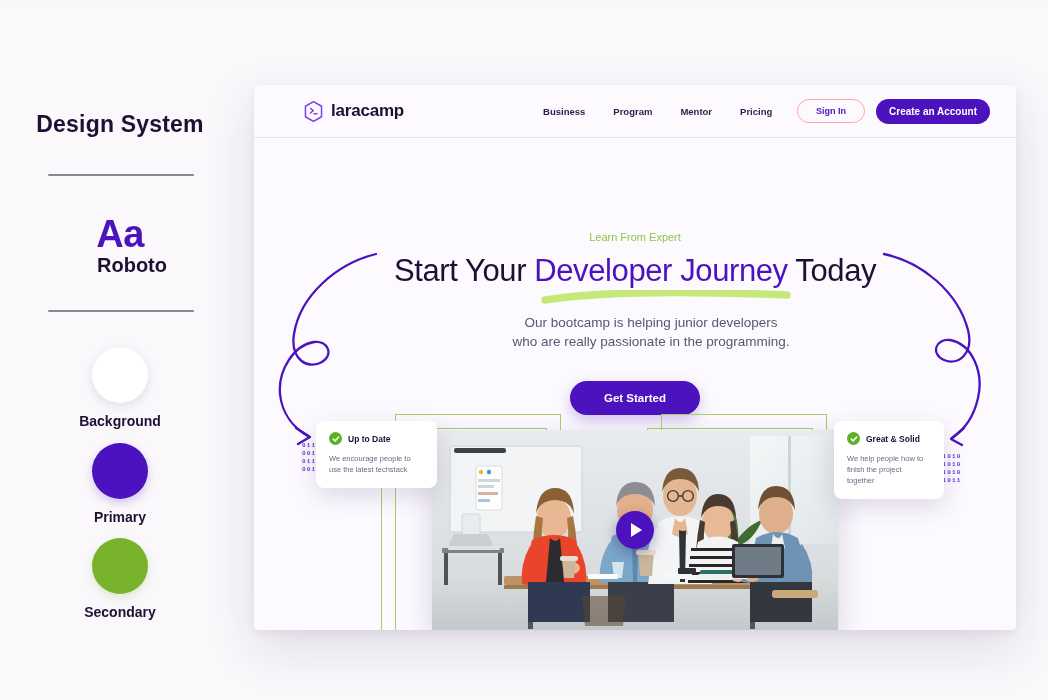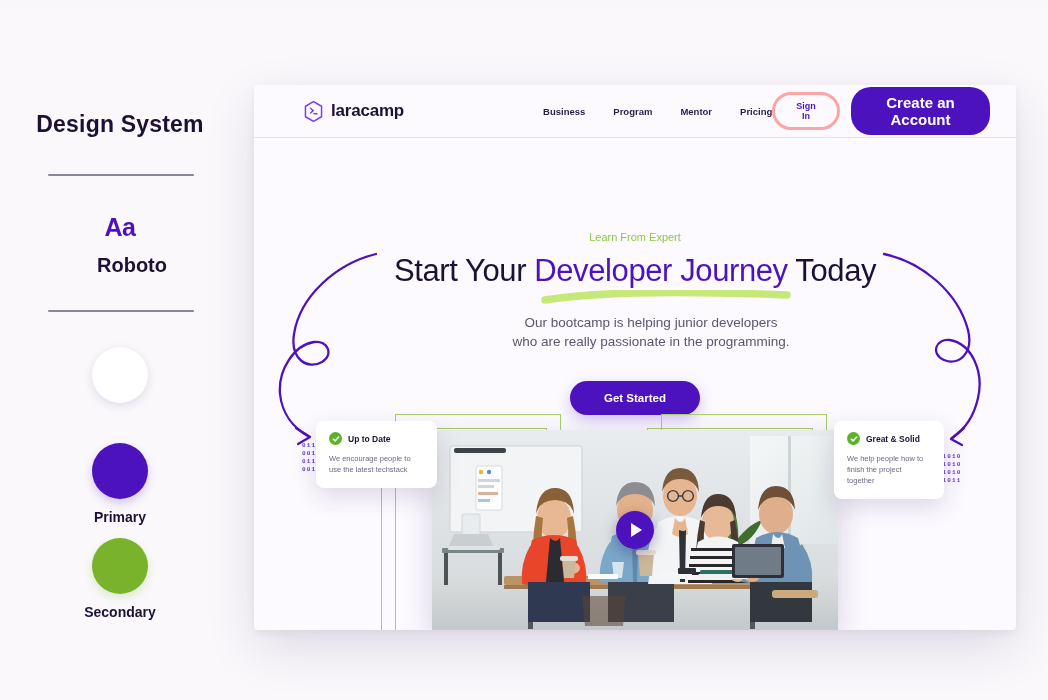--- a/index.html
+++ b/index.html
@@ -19,21 +19,21 @@
     position: absolute; left: 0; top: 104px; width: 240px;
     text-align: center; font-size: 23px; font-weight: bold;
     color: #1d1035; letter-spacing: .2px;
   }
   .ds-rule { position: absolute; left: 48px; width: 146px; height: 2px; background: #8a8795; border-radius: 1px; }
   .ds-rule.r1 { top: 167px; }
   .ds-rule.r2 { top: 303px; }
 
   .ds-aa {
     position: absolute; left: 0; top: 206px; width: 240px; text-align: center;
-    font-size: 25px; font-weight: bold; color: #4c12bd; letter-spacing: -.5px;
+    font-size: 38px; font-weight: bold; color: #4c12bd; letter-spacing: -.5px;
   }
   .ds-font-name {
     position: absolute; left: 0; top: 247px; width: 240px; text-align: center;
     font-size: 20px; font-weight: bold; color: #1d1035; padding-left: 24px;
   }
 
   .swatch-group { position: absolute; left: 0; width: 240px; text-align: center; }
   .swatch {
     width: 56px; height: 56px; border-radius: 50%;
     margin: 0 auto 10px auto; display: block;
@@ -63,26 +63,26 @@
   .brand { display: flex; align-items: center; gap: 7px; margin-left: 49px; }
   .brand-mark { width: 21px; height: 23px; display: block; }
   .brand-name { font-size: 17px; font-weight: bold; color: #1d1035; letter-spacing: -.2px; }
 
   .nav-links { display: flex; gap: 28px; margin-left: 139px; }
   .nav-link { font-size: 9.5px; font-weight: bold; color: #2b1d4a; white-space: nowrap; cursor: pointer; }
 
   .nav-actions { display: flex; align-items: center; gap: 11px; margin-left: auto; margin-right: 26px; }
   .btn-signin {
     font-size: 9px; font-weight: bold; color: #4c12bd;
-    border: 3px solid #fca5a5; border-radius: 20px;
+    border: 1px solid #fca5a5; border-radius: 20px;
     padding: 6px 18px; background: transparent; cursor: pointer;
     font-family: "Liberation Sans", sans-serif;
   }
   .btn-create {
-    font-size: 15px; font-weight: bold; color: #fff;
+    font-size: 10px; font-weight: bold; color: #fff;
     background: #4c12bd; border: none; border-radius: 20px;
     padding: 7px 13px; cursor: pointer;
     font-family: "Liberation Sans", sans-serif;
   }
 
   
   .hero { position: relative; height: 492px; }
   .eyebrow {
     position: absolute; top: 93px; left: 0; width: 100%; text-align: center;
     font-size: 11px; font-weight: normal; color: #8dc63f;
@@ -175,20 +175,21 @@
     <div class="ds-title">Design System</div>
     <div class="ds-rule r1"></div>
 
     <div class="ds-aa">Aa</div>
     <div class="ds-font-name">Roboto</div>
 
     <div class="ds-rule r2"></div>
 
     <div class="swatch-group g1">
       <span class="swatch bg"></span>
+      <div class="swatch-label">Background</div>
     </div>
 
     <div class="swatch-group g2">
       <span class="swatch pri"></span>
       <div class="swatch-label">Primary</div>
     </div>
 
     <div class="swatch-group g3">
       <span class="swatch sec"></span>
       <div class="swatch-label">Secondary</div>

